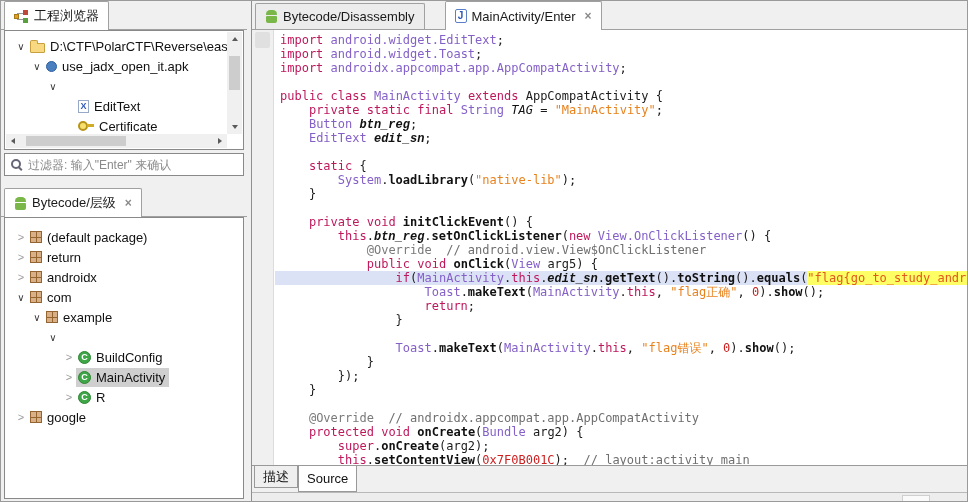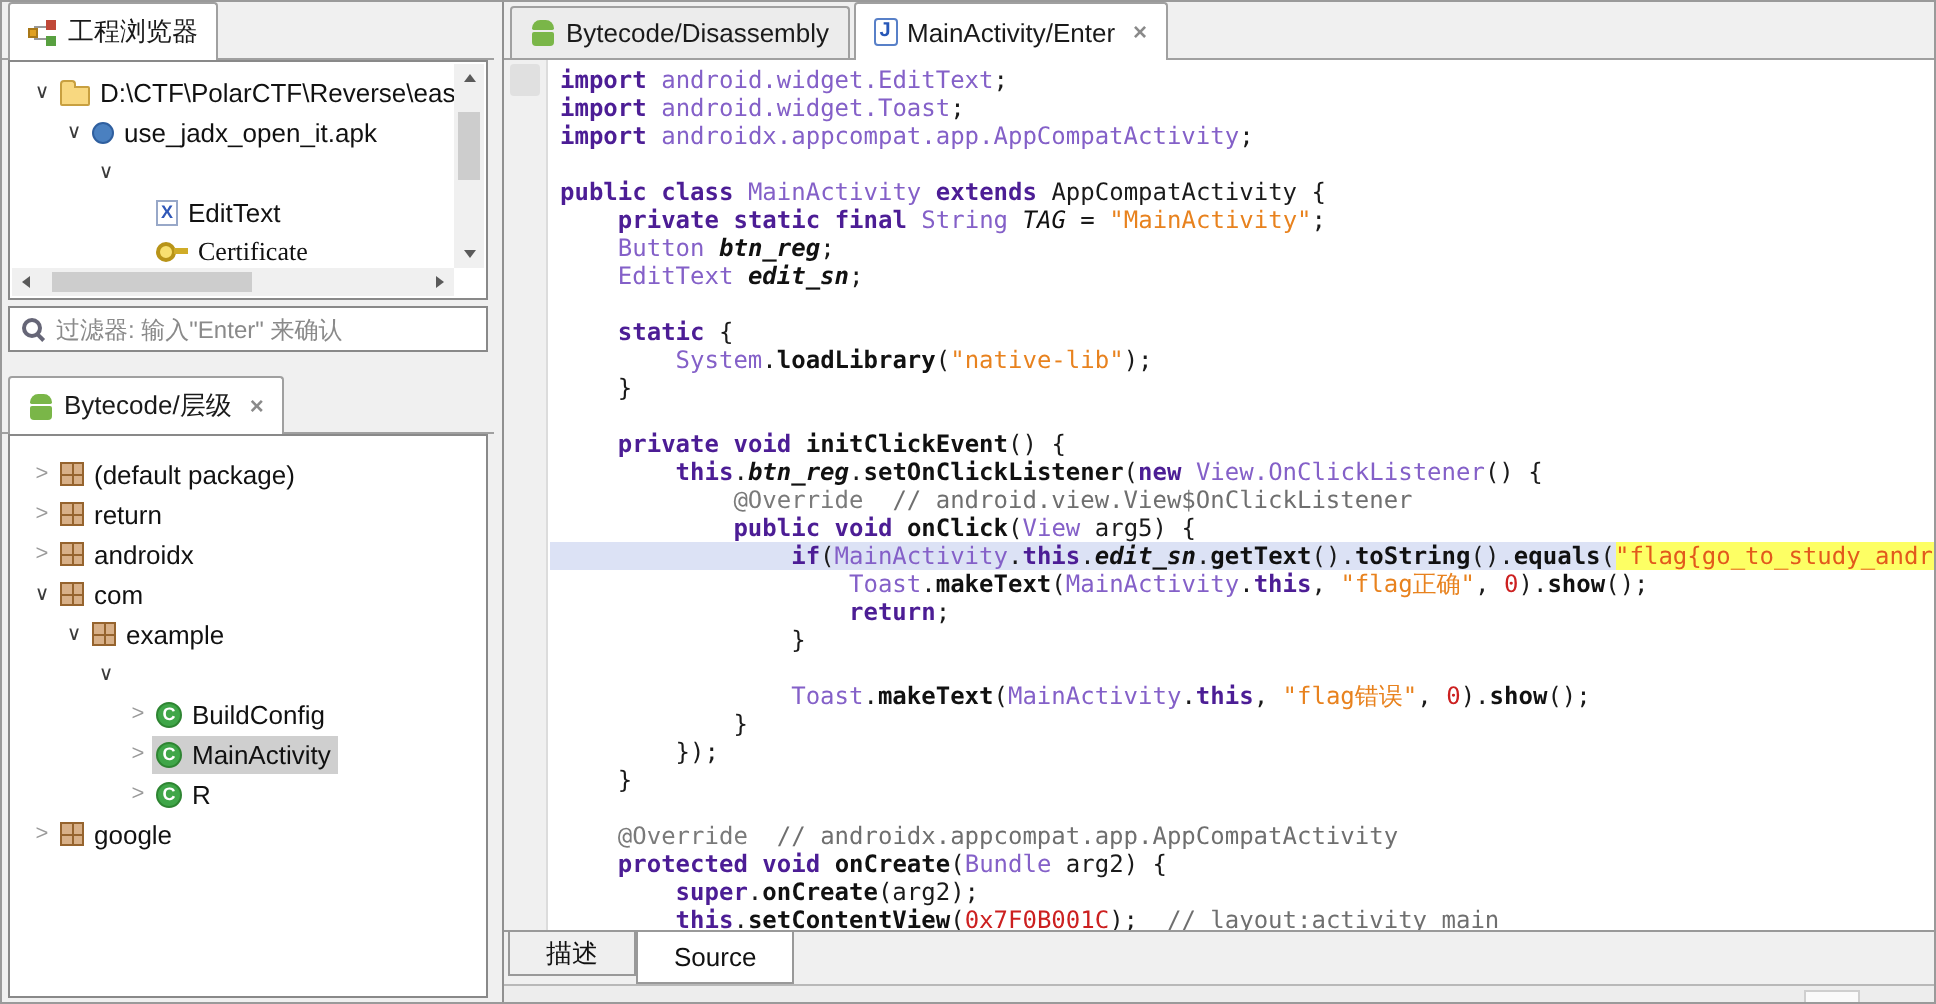--- a/index.html
+++ b/index.html
@@ -4,21 +4,21 @@
 <style>
   * { margin:0; padding:0; box-sizing:border-box; }
   body { font-family:"Liberation Sans", sans-serif; background:#e8e8e8; }
   .window { position:relative; width:968px; height:502px; background:#f0f0f0; overflow:hidden; border:1px solid #9a9a9a; }
 
   
   .tabbar { position:absolute; left:0; right:0; top:0; height:29px; background:#f0f0f0;
             border-bottom:1px solid #a0a0a0; display:flex; align-items:flex-end; padding-left:3px; }
   .tab { display:flex; align-items:center; gap:5px; padding:0 9px; height:26px; background:#ececec;
          border:1px solid #a0a0a0; border-bottom:none; border-radius:2px 2px 0 0; font-size:13px;
-         color:#1a1a1a; margin-right:2px; white-space:nowrap; }
+         color:#1a1a1a; margin-right:20px; white-space:nowrap; }
   .tab.active { background:#fff; height:29px; margin-bottom:-1px; z-index:2; }
   .close { color:#8a8a8a; font-size:12px; font-weight:bold; margin-left:4px; cursor:default; }
 
   
   .panel-project { position:absolute; left:0; top:0; width:246px; height:183px; }
   .tree-box { position:absolute; left:3px; top:29px; width:240px; height:120px; background:#fff; border:1px solid #898989; }
   .tree { position:absolute; left:1px; top:1px; right:16px; bottom:15px; overflow:hidden; padding-top:4px; }
   .trow { height:20px; display:flex; align-items:center; font-size:13px; white-space:nowrap; color:#111; }
   .arrow { width:14px; flex:none; text-align:center; font-size:10px; color:#3a3a3a; }
   .arrow.collapsed { color:#9a9a9a; font-size:11px; }
@@ -50,35 +50,35 @@
 
   
   .editor { position:absolute; left:250px; top:0; width:718px; height:502px; border-left:1px solid #909090; background:#f0f0f0; }
   .code-wrap { position:absolute; left:0; top:29px; width:718px; height:435px; background:#fff; overflow:hidden; }
   .gutter { position:absolute; left:0; top:0; bottom:0; width:22px; background:#f0f0f0; border-right:1px solid #dcdcdc; }
   .gutter-block { position:absolute; left:3px; top:2px; width:15px; height:16px; background:#e0e0e0; border-radius:2px; }
   .code { position:absolute; left:23px; top:0; right:0; bottom:0; padding:3px 0 0 5px;
           font-family:"DejaVu Sans Mono", monospace; font-size:12px; line-height:14px; white-space:pre; }
   .cline { height:14px; }
   .cline.hl { background:#dce2f5; margin-left:-5px; padding-left:5px; }
-  .tk-k { color:#4c1d95; font-weight:bold; }
+  .tk-k { color:#be185d; font-weight:normal; }
   .tk-t { color:#8460c8; }
   .tk-s { color:#e8821e; }
   .tk-sh { color:#e2591c; background:#fdff64; }
   .tk-n { color:#cc2020; }
   .tk-c { color:#6f6f6f; }
   .tk-a { color:#7a7a7a; }
   .tk-p { color:#1a1a1a; }
   .tk-m { color:#111; font-weight:bold; }
   .tk-i { color:#111; font-style:italic; }
-  .tk-f { color:#111; font-weight:bold; font-style:italic; }
+  .tk-f { color:#111; font-weight:bold; font-style:italic;font-family:Liberation Mono, monospace; }
 
   .btabs { position:absolute; left:0; top:464px; width:718px; height:27px; background:#f0f0f0;
            border-top:1px solid #999; display:flex; align-items:flex-start; padding-left:2px; }
-  .btab { height:22px; padding:0 18px; display:flex; align-items:center; font-size:13px; background:#efefef;
+  .btab { height:22px; padding:0 8px; display:flex; align-items:center; font-size:13px; background:#efefef;
           border:1px solid #999; border-top:none; color:#111; }
   .btab.active { background:#fff; height:26px; z-index:1; }
   .bstrip { position:absolute; left:0; top:491px; width:718px; height:11px; background:#ededed; border-top:1px solid #b8b8b8; }
   .bthumb { position:absolute; right:40px; top:2px; width:28px; height:7px; background:#fafafa; border:1px solid #cfcfcf; }
 
   
   .ico { display:inline-block; position:relative; flex:none; }
   .ico-project { width:15px; height:13px; }
   .ico-project i { position:absolute; display:block; }
   .ico-project .ln { left:3px; top:3px; width:8px; height:7px; border-left:1px solid #999; border-top:1px solid #999; border-bottom:1px solid #999; }
@@ -143,21 +143,21 @@
           <div class="trow" style="padding-left: 40px;">
             <span class="arrow expanded">∨</span>
           </div>
           <div class="trow" style="padding-left: 56px;">
             <span class="arrow none"></span>
             <span class="rinner">
               <span class="ico ico-xml">X</span>
               <span class="tlabel">EditText</span>
             </span>
           </div>
-          <div class="trow" style="padding-left: 56px; font-family: Liberation Serif, serif;">
+          <div class="trow" style="padding-left: 56px;">
             <span class="arrow none"></span>
             <span class="rinner">
               <span class="ico ico-key"></span>
               <span class="tlabel">Certificate</span>
             </span>
           </div>
         </div>
       <div class="vscroll">
         <div class="sbtn" style="top:0">
             <span class="tri tri-up"></span>

